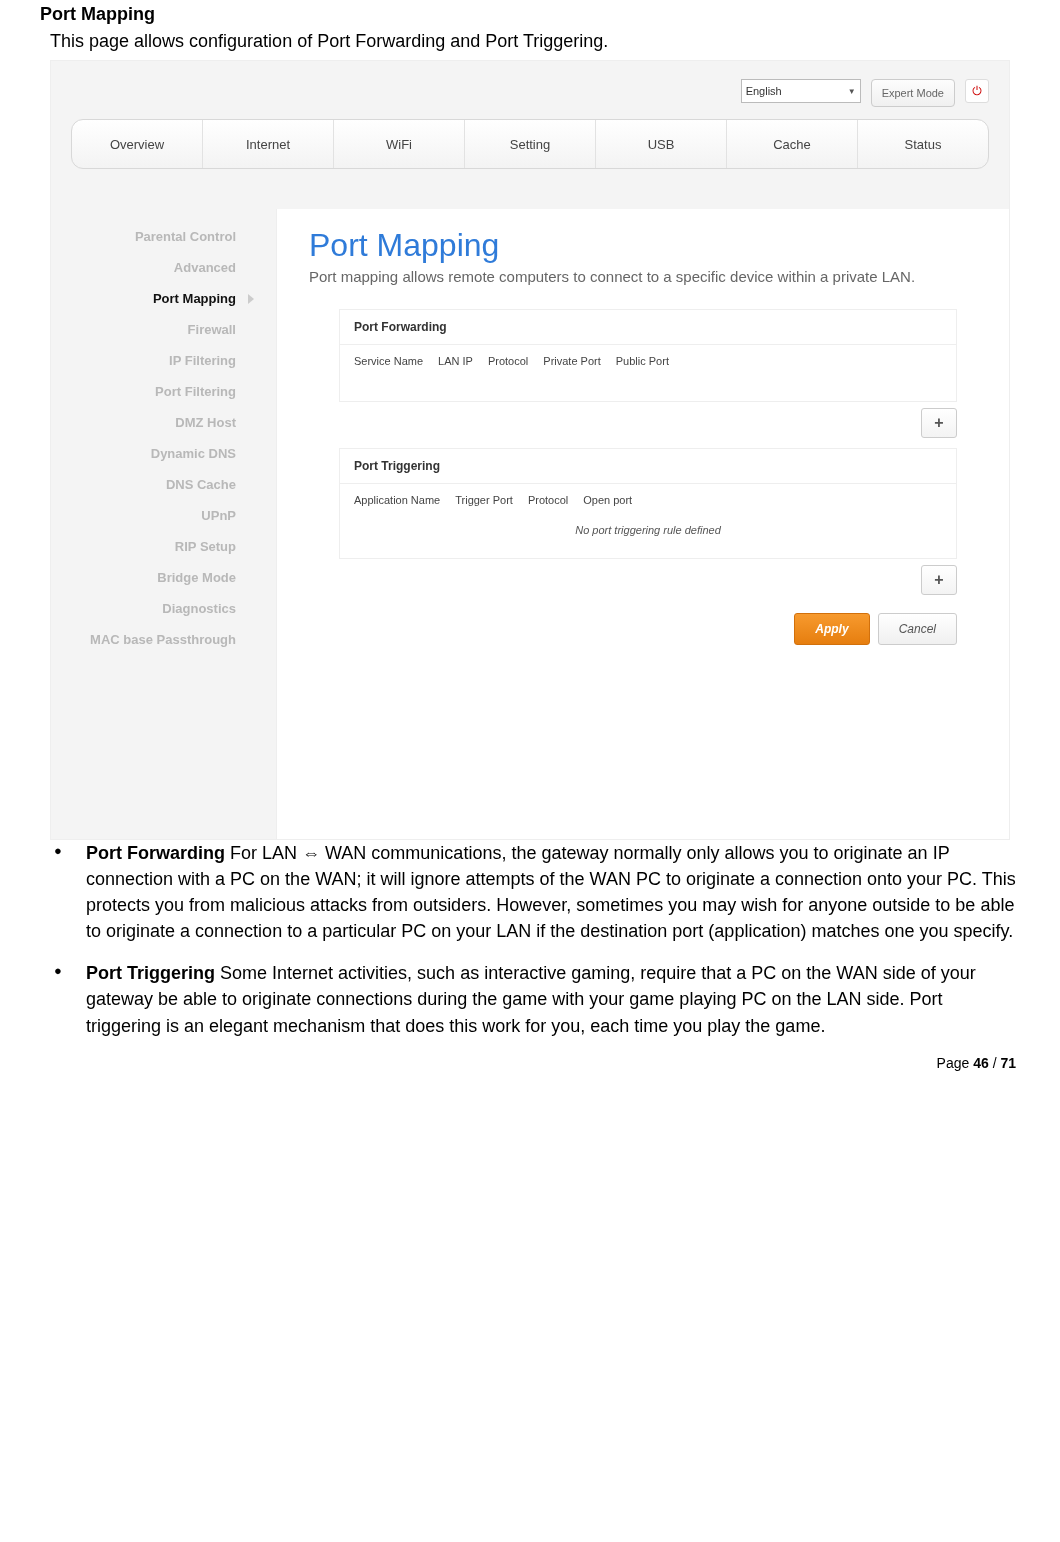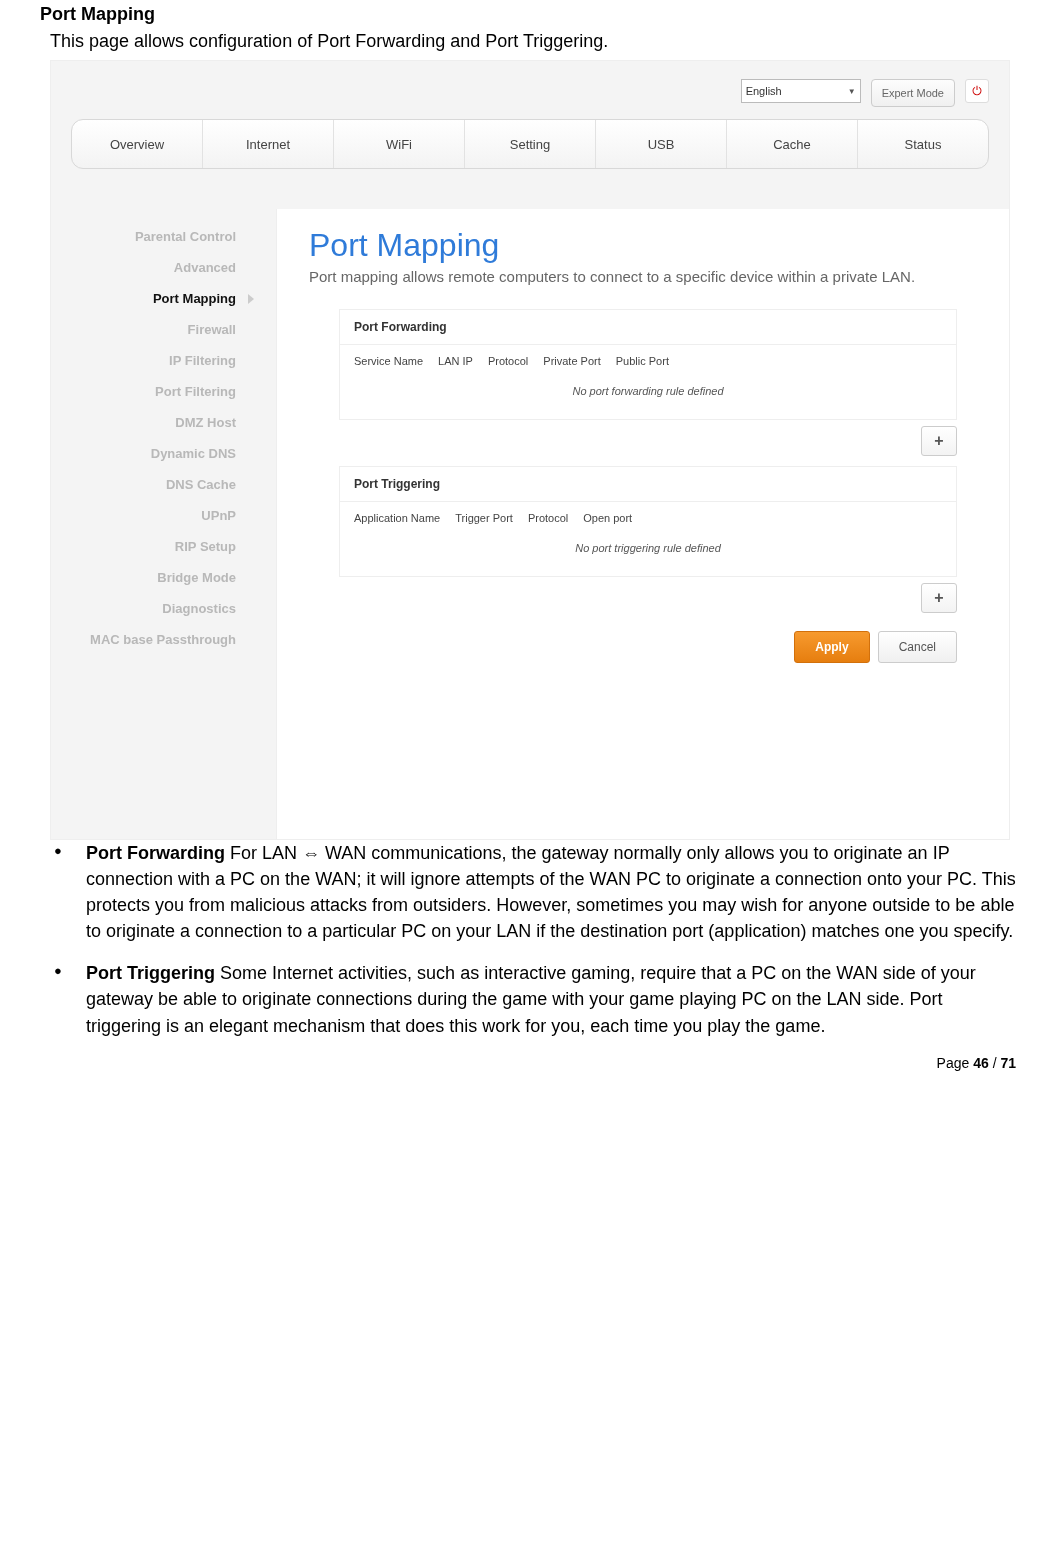--- a/index.html
+++ b/index.html
@@ -193,20 +193,21 @@
     display: flex; align-items: center; justify-content: center;
     font-size: 16px;
     color: #555;
     font-weight: bold;
   }
   .action-row {
     display: flex;
     justify-content: flex-end;
     gap: 8px;
     padding: 18px 30px 0 0;
+    font-style: italic;
   }
   .btn {
     height: 30px;
     padding: 0 20px;
     border-radius: 3px;
     font-size: 12px;
     display: flex; align-items: center; justify-content: center;
     border: 1px solid #ccc;
   }
   .btn-apply {
@@ -305,21 +306,20 @@
       <div class="panel-section">
         <div class="panel-header">Port Forwarding</div>
         <div class="panel-body">
           <div class="col-row">
             <span>Service Name</span>
             <span>LAN IP</span>
             <span>Protocol</span>
             <span>Private Port</span>
             <span>Public Port</span>
           </div>
-          <div class="empty-msg">No port forwarding rule defined</div>
         </div>
       </div>
       <div class="add-row">
         <div class="add-btn">+</div>
       </div>
 
       <div class="panel-section">
         <div class="panel-header">Port Triggering</div>
         <div class="panel-body">
           <div class="col-row">

